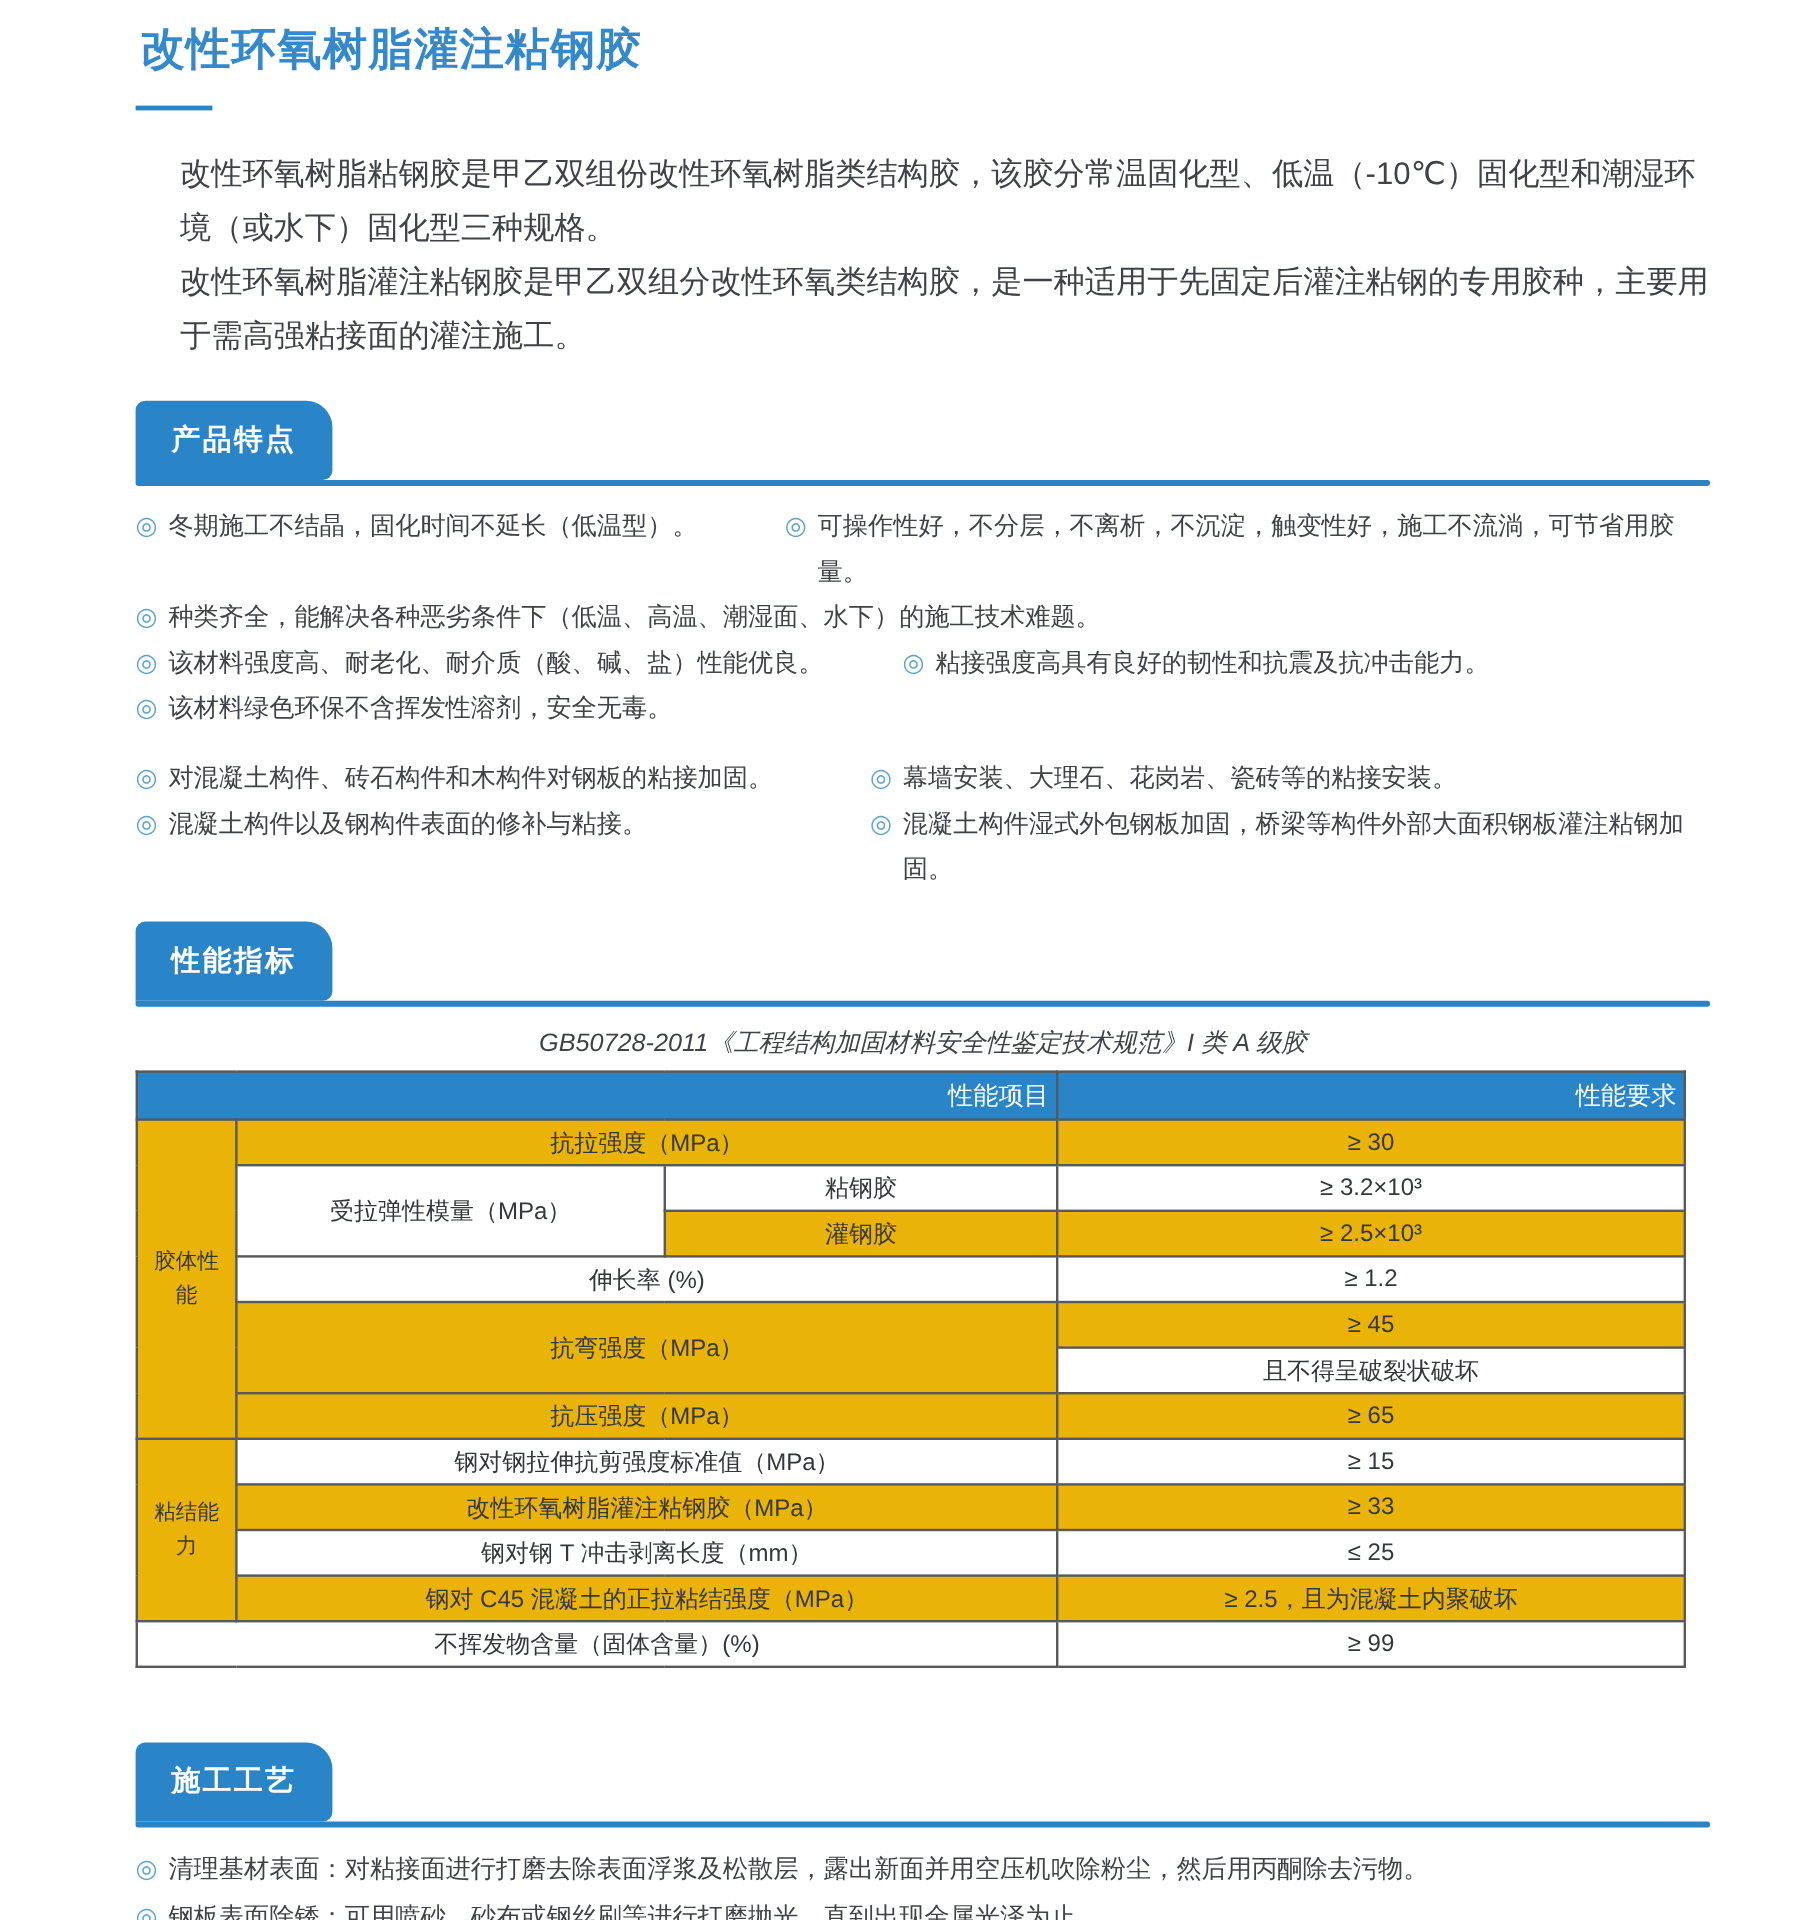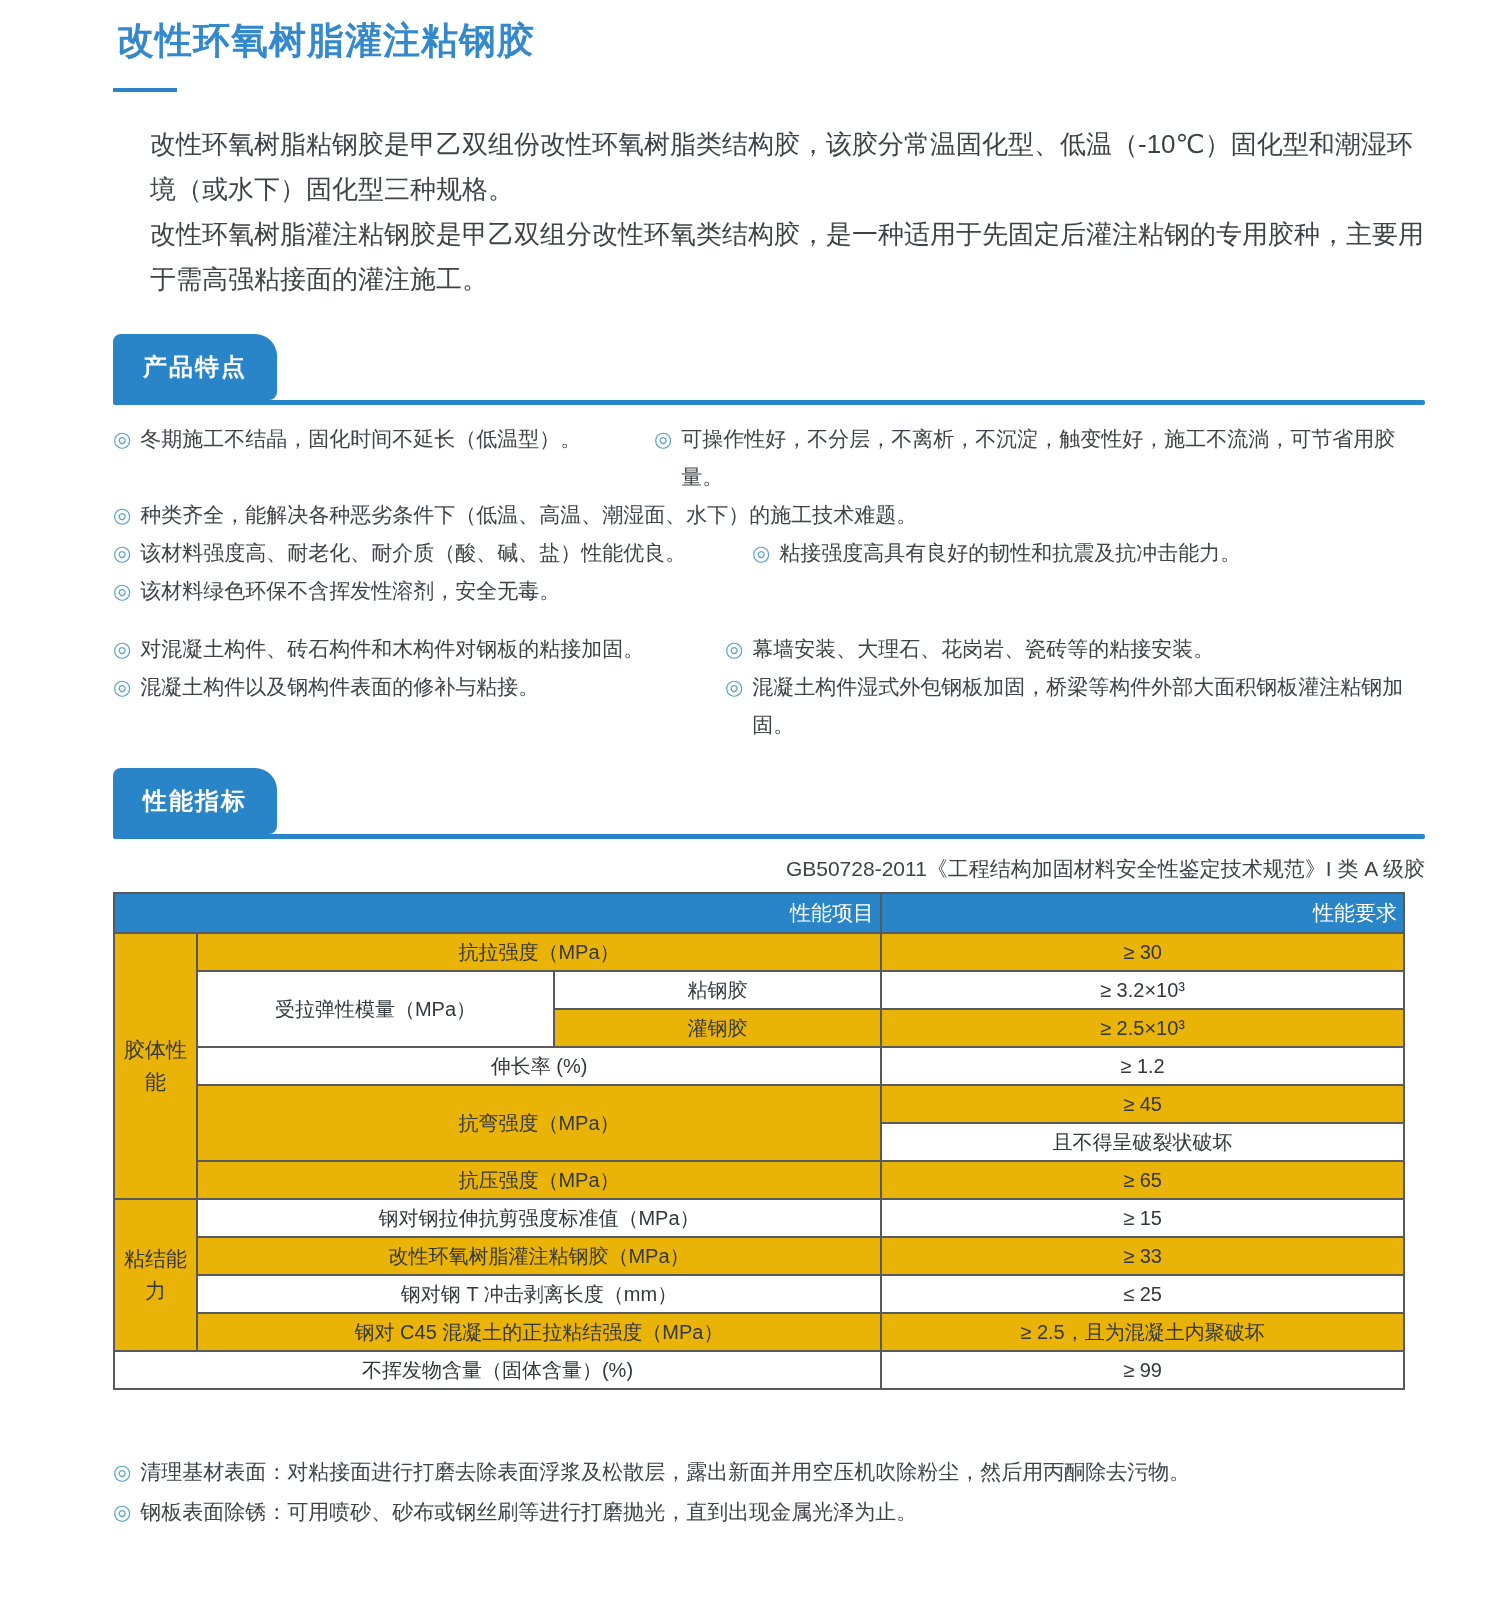--- a/index.html
+++ b/index.html
@@ -35,34 +35,34 @@
   .blist{margin-top:15px;font-size:21px;}
   .brow{display:flex;line-height:38px;}
   .bitem{display:flex;align-items:baseline;}
   .bullet{color:#5ba3d0;font-size:21px;margin-right:9px;flex:0 0 auto;}
   .w541{width:541px;flex:0 0 541px;}
   .w639{width:639px;flex:0 0 639px;}
   .w612{width:612px;flex:0 0 612px;}
   .tall .brow{line-height:40px;}
 
   
-  .tbl-caption{margin-top:16px;text-align:right;font-size:21px;color:#3f4347;}
+  .tbl-caption{margin-top:16px;text-align:center;font-size:21px;color:#3f4347;font-style:italic;}
   table.perf{
     border-collapse:collapse;margin-top:9px;width:1290px;table-layout:fixed;
     font-size:20px;color:#34383b;
   }
   table.perf th,table.perf td{
     border:2px solid #57595c;text-align:center;vertical-align:middle;
     padding:0 6px;height:36px;background:#ffffff;
   }
   table.perf th{
     background:#2a84c8;color:#ffffff;font-weight:normal;font-size:21px;height:38px;text-align:right;
   }
   table.perf td.g{background:#eab308;}
-  table.perf td.group{line-height:1.55;font-size:21px;}
+  table.perf td.group{line-height:1.55;font-size:18px;}
 </style>
 </head>
 <body>
 
 <div class="page">
 
   <h1 class="page-title">改性环氧树脂灌注粘钢胶</h1>
   <div class="title-dash"></div>
 
   <div class="intro">
@@ -204,20 +204,24 @@
       </tr>
       <tr>
         <td colspan="3">不挥发物含量（固体含量）(%)</td>
         <td>≥ 99</td>
       </tr>
     </tbody>
       </table>
   </div>
 
   <div class="sec" style="margin-top:62px;">
+    <div class="sec-header">
+      <div class="badge">施工工艺</div>
+      <div class="rule"></div>
+    </div>
     <div class="blist tall">
       <div class="brow">
         <div class="bitem">
           <span class="bullet">◎</span>
           <span>清理基材表面：对粘接面进行打磨去除表面浮浆及松散层，露出新面并用空压机吹除粉尘，然后用丙酮除去污物。</span>
         </div>
       </div>
       <div class="brow">
         <div class="bitem">
           <span class="bullet">◎</span>

